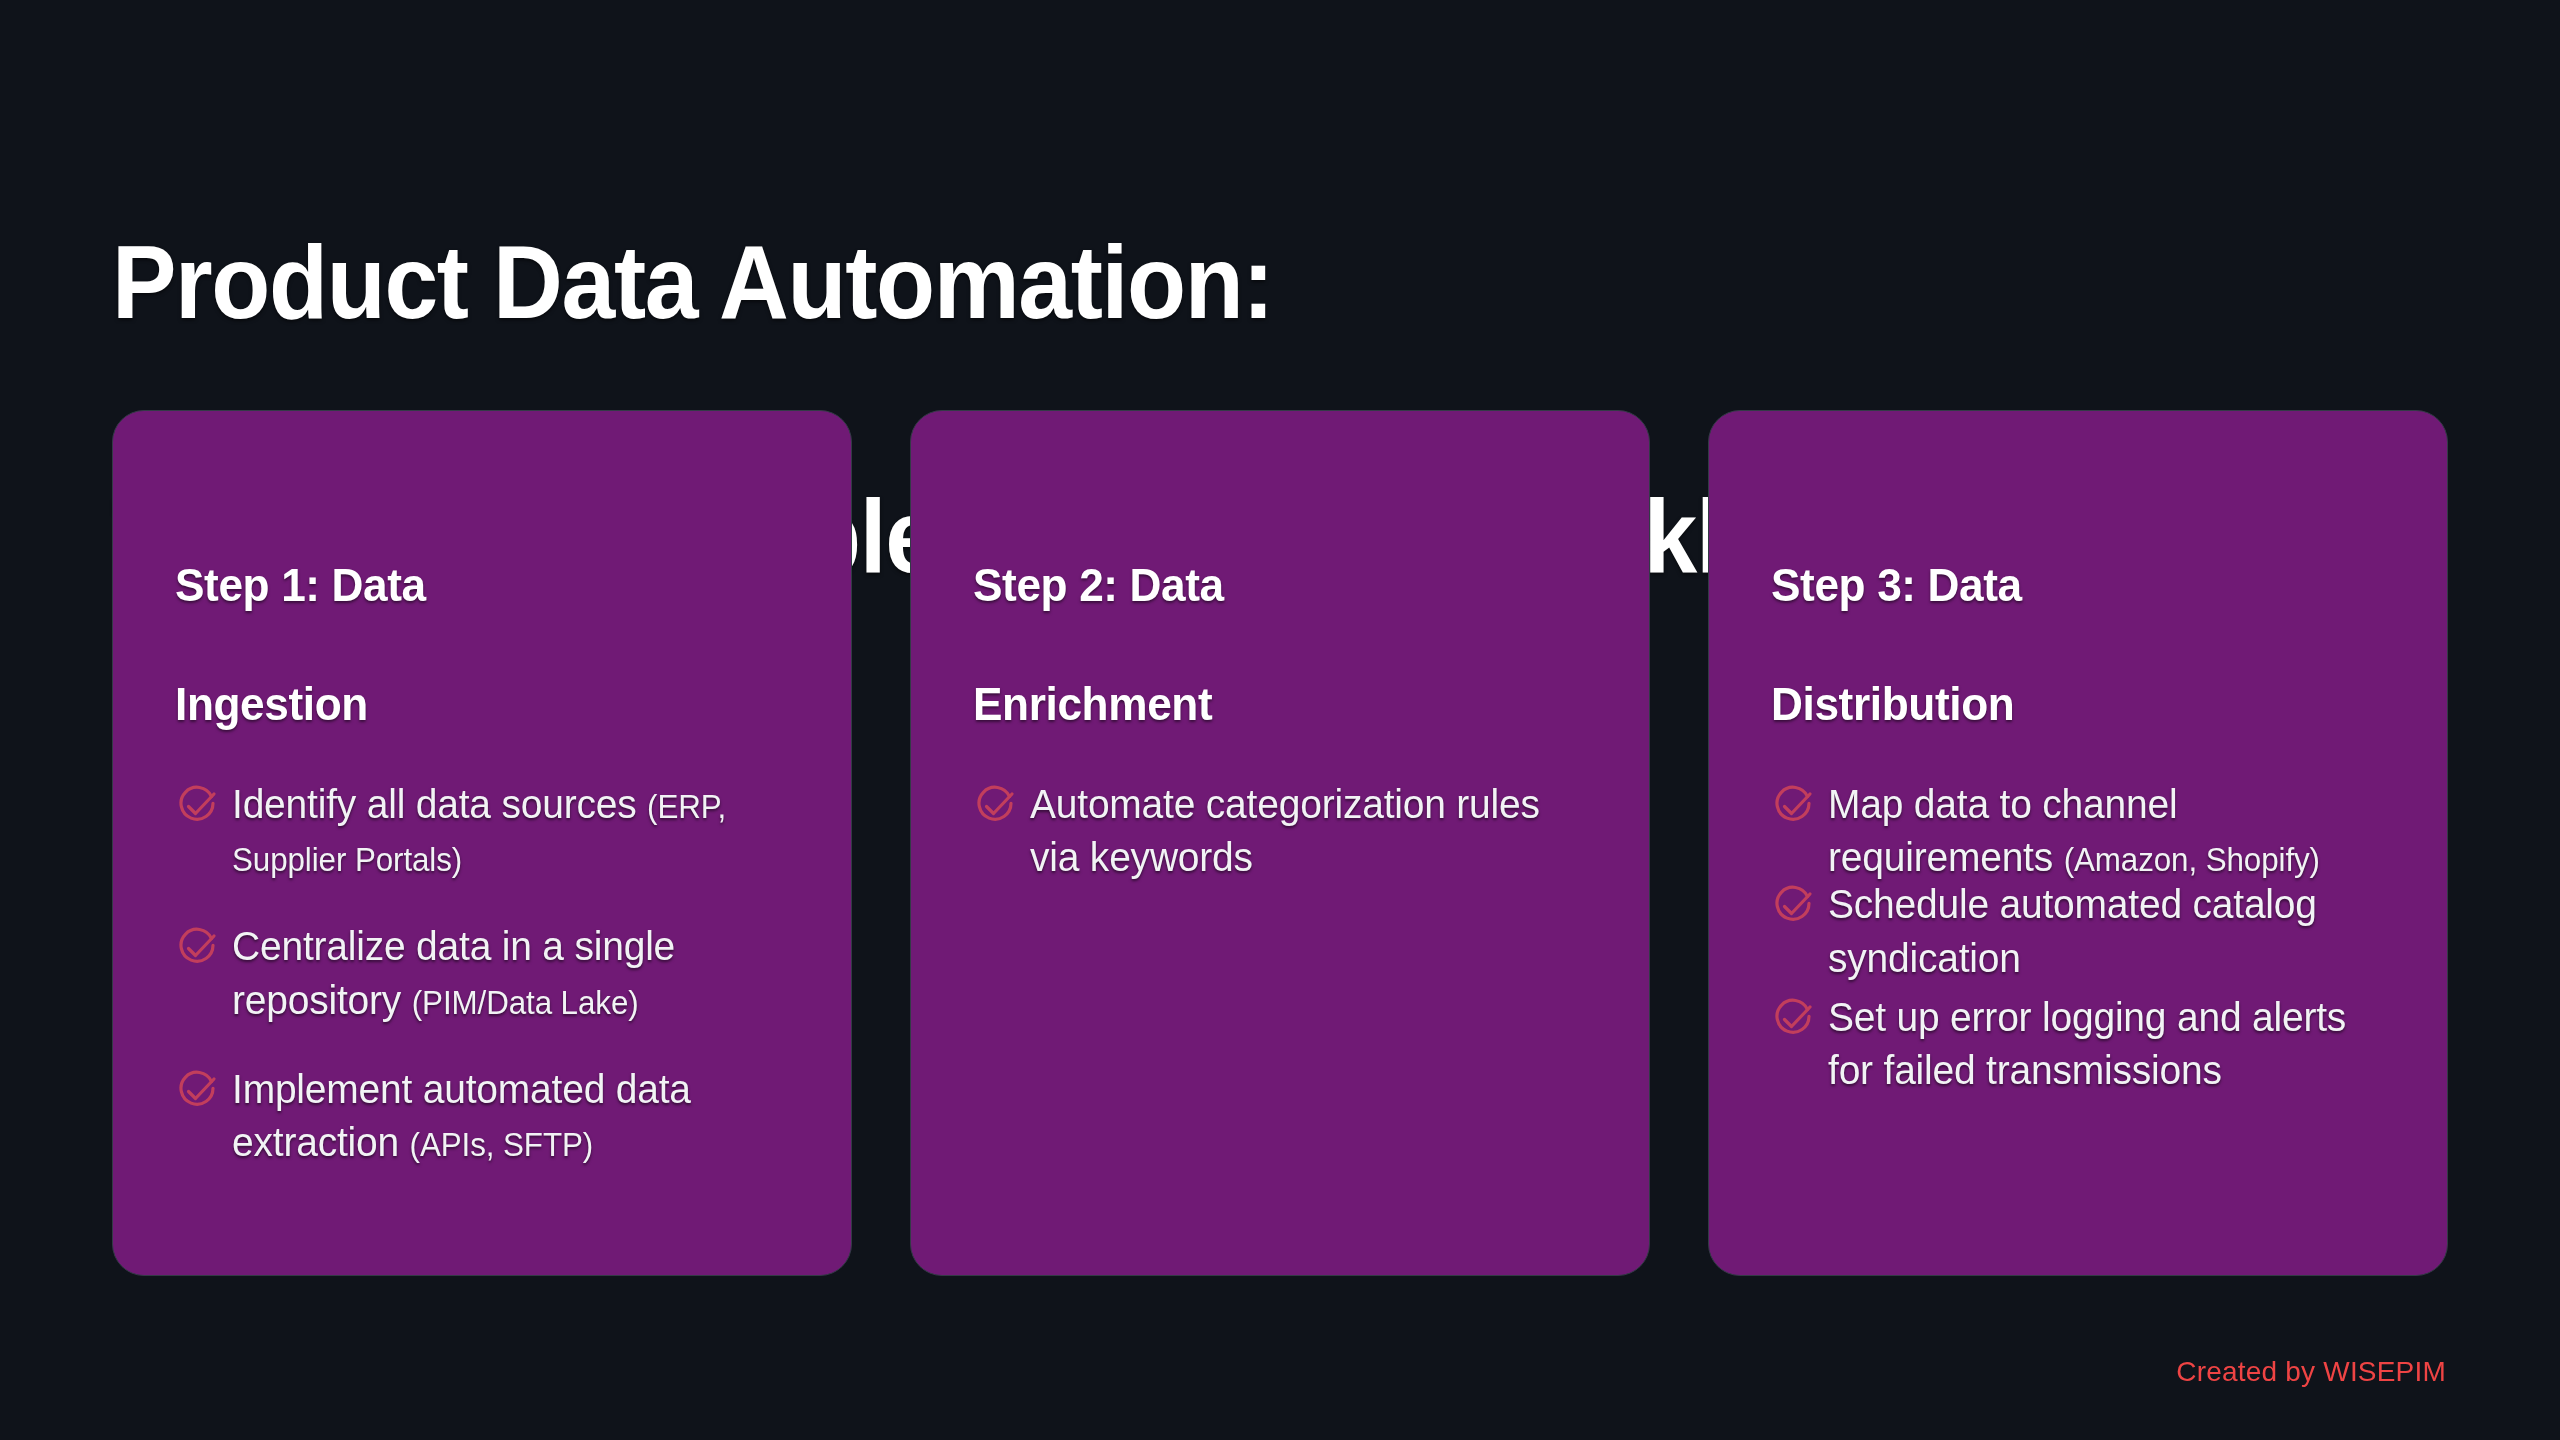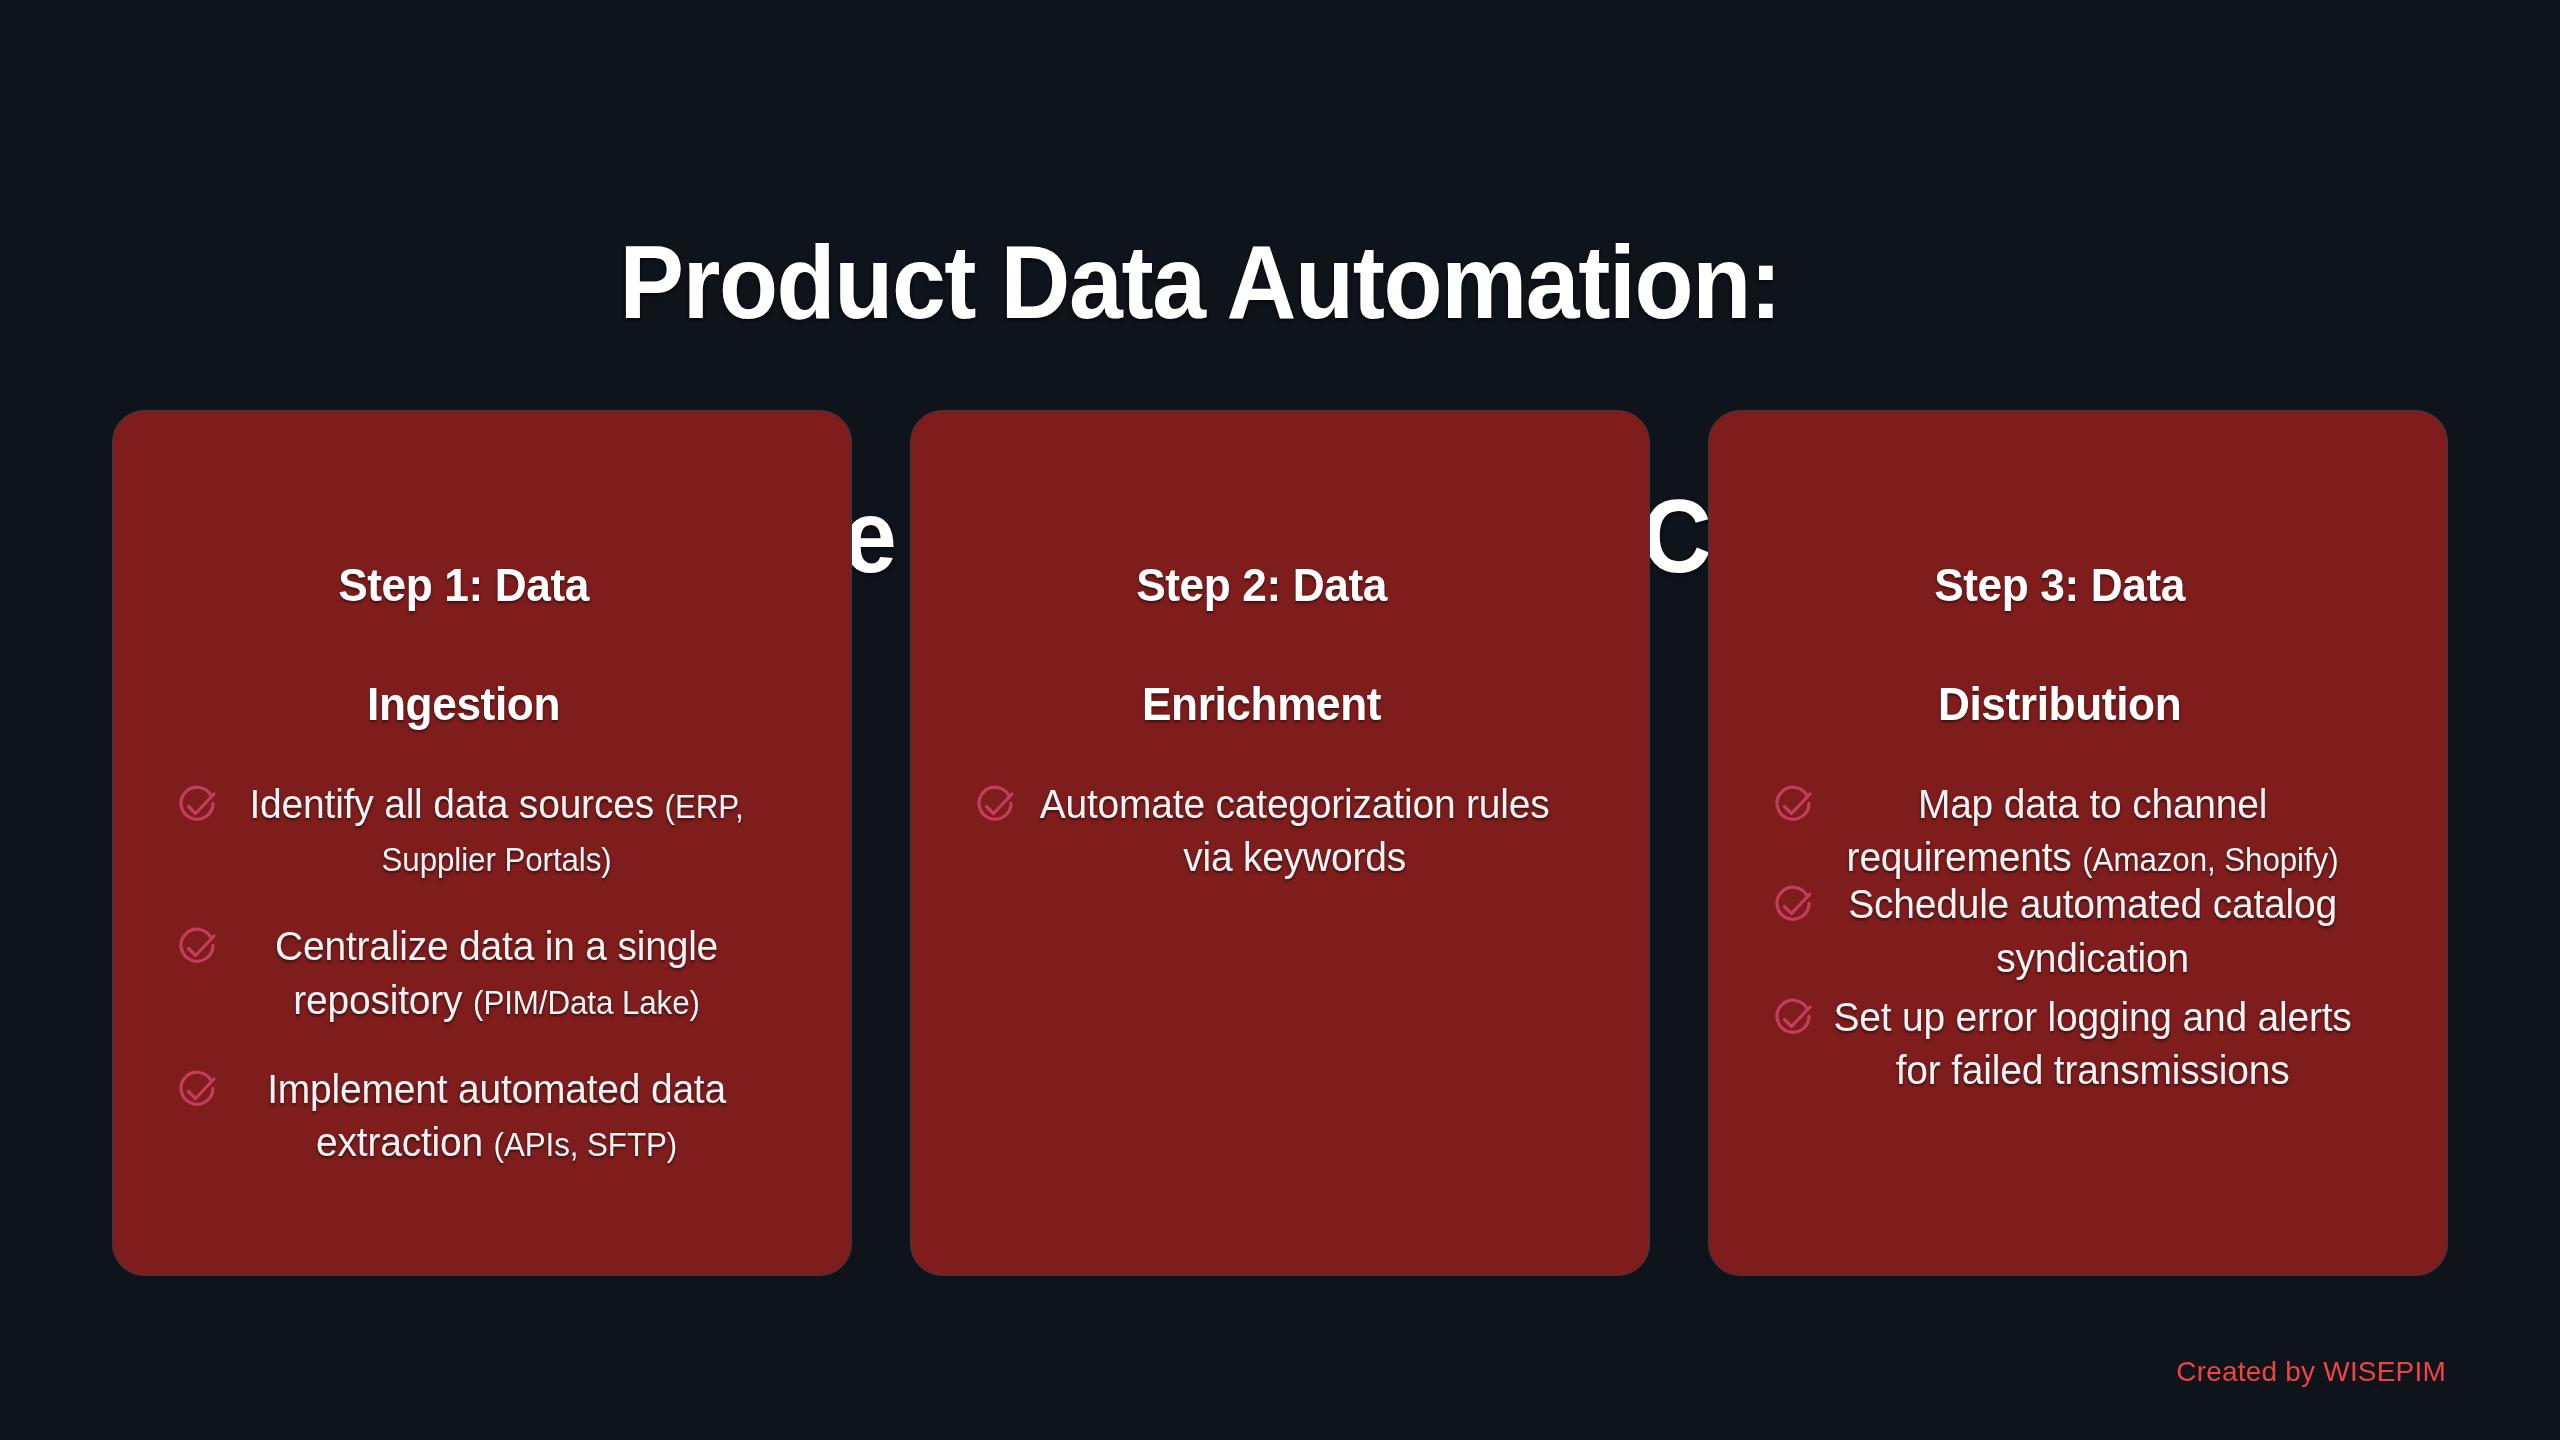--- a/index.html
+++ b/index.html
@@ -14,21 +14,20 @@
     background:#0f131a;
     font-family:"Liberation Sans", sans-serif;
     -webkit-font-smoothing:antialiased;
   }
 
   .slide {
     position:relative;
     width:2560px;
     height:1440px;
     background:#0f131a;
-    text-align:center;
   }
 
   
   .title {
     position:absolute;
     left:112px;
     top:92px;
     width:2340px;
     color:#ffffff;
     font-family:"Liberation Sans", sans-serif;
@@ -50,21 +49,21 @@
     top:410px;
     width:2336px;
     height:866px;
     display:flex;
     gap:58px;
   }
 
   .card {
     flex:1 1 0;
     position:relative;
-    background:#7f1d1d;
+    background:#701a75;
     border:1.5px solid #333a46;
     border-radius:32px;
     padding:84px 62px 60px 62px;
     overflow:hidden;
   }
 
   .card-heading {
     color:#ffffff;
     font-family:"Liberation Sans", sans-serif;
     font-weight:700;

